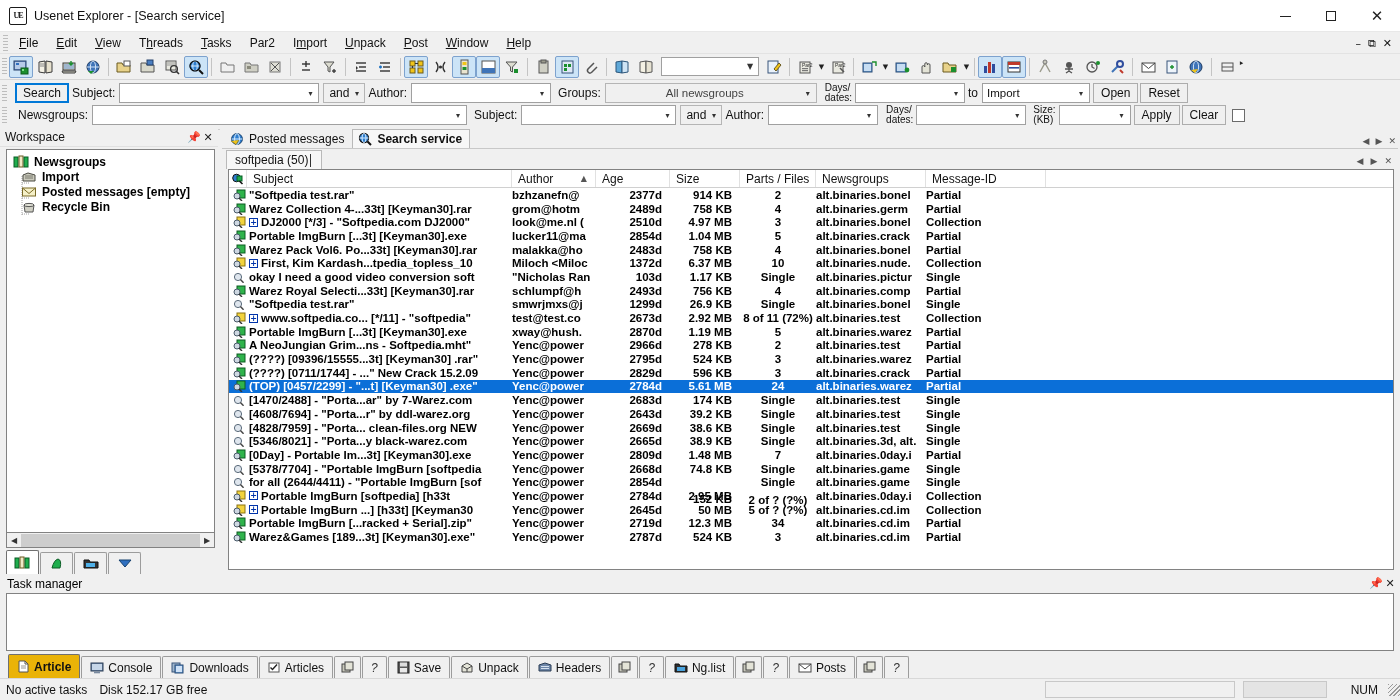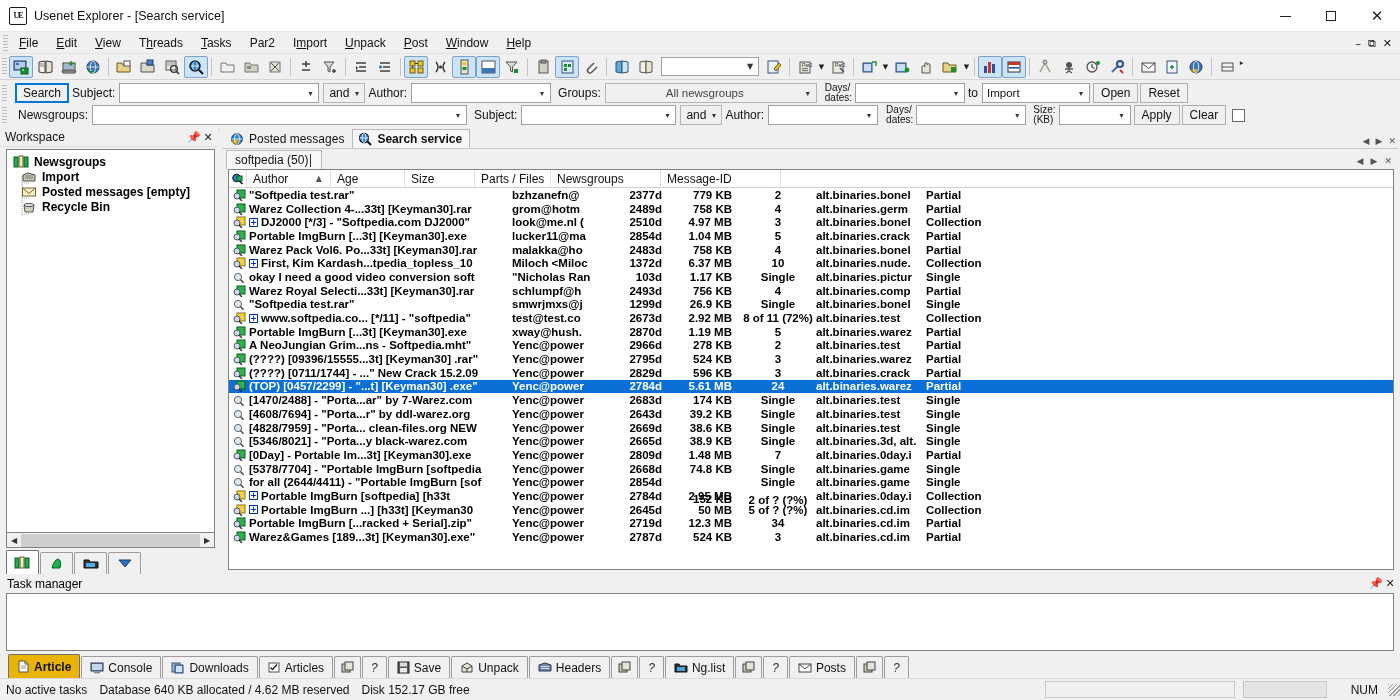--- a/index.html
+++ b/index.html
@@ -821,20 +821,23 @@
 
       <div class="grid">
         <div class="ghead" id="grid-head">
             <div class="gh icocol" style="width: 18px; flex: 0 0 auto;">
               <svg width="13" height="12" viewBox="0 0 13 12">
                 <circle cx="5.5" cy="5" r="3.8" fill="#2f7fd0" stroke="#111"></circle>
                 <rect x="6" y="3" width="5" height="5" fill="#1fae4d" stroke="#0a5c24"></rect>
                 <line x1="8.4" y1="8" x2="11.5" y2="11" stroke="#111" stroke-width="1.6"></line>
               </svg>
             </div>
+            <div class="gh" style="width: 265px; flex: 0 0 auto;">
+              <span>Subject</span>
+            </div>
             <div class="gh" style="width: 84px; flex: 0 0 auto;">
               <span>Author</span>
               <span class="sortarr">▲</span>
             </div>
             <div class="gh" style="width: 74px; flex: 0 0 auto;">
               <span>Age</span>
             </div>
             <div class="gh" style="width: 70px; flex: 0 0 auto;">
               <span>Size</span>
             </div>
@@ -860,21 +863,21 @@
               <div class="gc subj b" style="width: 265px;">
                 <span>"Softpedia test.rar"</span>
               </div>
               <div class="gc b" style="width: 84px;">
                 <span>bzhzanefn@</span>
               </div>
               <div class="gc r b" style="width: 74px;">
                 <span>2377d</span>
               </div>
               <div class="gc r b" style="width: 70px;">
-                <span>779 KB</span>
+                <span>914 KB</span>
               </div>
               <div class="gc c b" style="width: 76px;">
                 <span>2</span>
               </div>
               <div class="gc b" style="width: 110px;">
                 <span>alt.binaries.bonel</span>
               </div>
               <div class="gc b" style="width: 120px;">
                 <span>Partial</span>
               </div>
@@ -1769,21 +1772,20 @@
           </span>
         </div>
         <div class="tmtab sq">
           <span style="font-style: italic; color: rgb(51, 51, 51); padding: 0px 2px;">?</span>
         </div>
       </div>
   </div>
 
   <div class="status">
     <div class="st-cell">No active tasks</div>
-    <div class="st-cell">Database 640 KB allocated / 4.62 MB reserved</div>
     <div class="st-cell">Disk 152.17 GB free</div>
     <div style="flex:1"></div>
     <div class="st-pane" style="width:190px"></div>
     <div style="width:8px"></div>
     <div class="st-pane" style="width:84px;background:#e4e4e4"></div>
     <div style="width:18px"></div>
     <div class="st-cell">NUM</div>
     <div class="st-grip"></div>
   </div>
 

